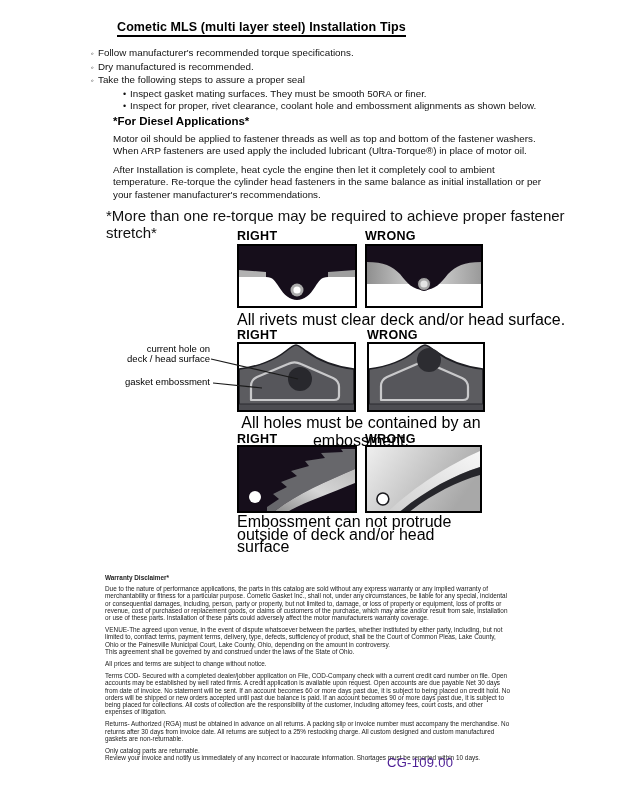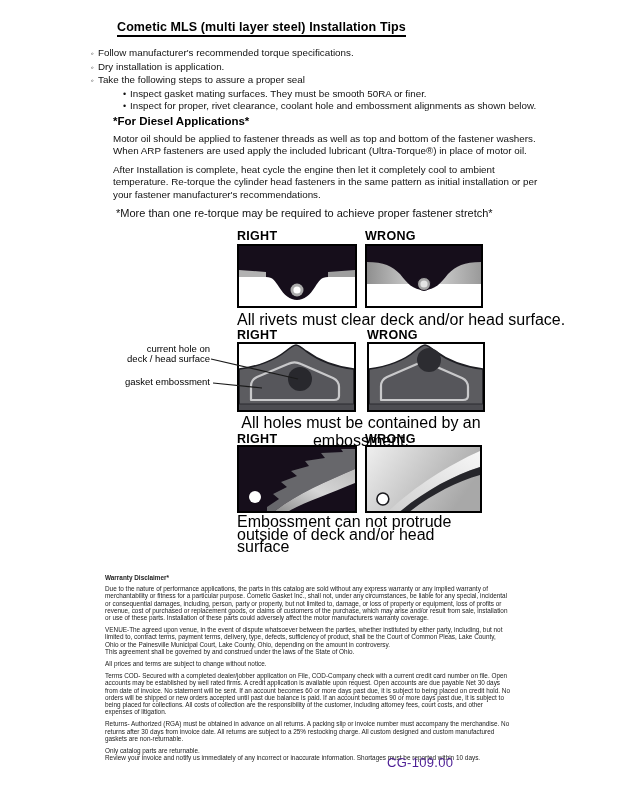--- a/index.html
+++ b/index.html
@@ -14,21 +14,21 @@
   }
   .bullets{left:91px;top:47px;font-size:9.8px;line-height:12.6px;color:#111;}
   .bullet-row{display:flex;align-items:baseline;}
   .bullet-row .marker{width:7px;font-size:7.5px;flex:0 0 auto;}
   .bullet-row.sub{margin-left:32px;}
   .bullet-row.sub .marker{font-size:9px;width:7px;}
   .diesel-heading{left:113px;top:115px;font-size:11.5px;font-weight:bold;color:#000;}
   .para{left:113px;width:430px;font-size:9.8px;line-height:12.4px;color:#111;}
   .p1{top:133px;}
   .p2{top:164px;}
-  .footnote{left:116px;top:207px;font-size:11px;color:#111;}
+  .footnote{left:106px;top:207px;font-size:15px;color:#111;}
   .dlabel{font-size:12.5px;color:#000;text-align:left;letter-spacing:.3px;font-weight:bold;}
   .panel{border:2px solid #000;background:#fff;box-sizing:border-box;}
   .panel svg{display:block;width:100%;height:100%;}
   .caption{font-size:16px;color:#000;}
   .callout{font-size:9.5px;color:#000;text-align:right;line-height:10px;}
   .fineprint{left:105px;top:574px;width:405px;font-size:6.4px;line-height:7.2px;color:#222;}
   .fineprint .fp-heading{font-weight:bold;margin:0 0 4px 0;}
   .fineprint p{margin:0 0 5px 0;}
   .fineprint p.tight{margin:0;}
   .docnum{left:387px;top:755px;font-size:13px;color:#4c1d95;letter-spacing:.3px;}
@@ -41,39 +41,39 @@
 
   <div class="abs title">Cometic MLS (multi layer steel) Installation Tips</div>
 
   <div class="abs bullets">
     <div class="bullet-row">
       <span class="marker">◦</span>
       <span>Follow manufacturer's recommended torque specifications.</span>
     </div>
     <div class="bullet-row">
       <span class="marker">◦</span>
-      <span>Dry installation is application.</span>
+      <span>Dry manufactured is recommended.</span>
     </div>
     <div class="bullet-row">
       <span class="marker">◦</span>
       <span>Take the following steps to assure a proper seal</span>
     </div>
     <div class="bullet-row sub">
       <span class="marker">•</span>
       <span>Inspect gasket mating surfaces.  They must be smooth 50RA or finer.</span>
     </div>
     <div class="bullet-row sub">
       <span class="marker">•</span>
       <span>Inspect for proper, rivet clearance, coolant hole and embossment alignments as shown below.</span>
     </div>
   </div>
 
   <div class="abs diesel-heading">*For Diesel Applications*</div>
   <div class="abs para p1">Motor oil should be applied to fastener threads as well as top and bottom of the fastener washers. When ARP fasteners are used apply the included lubricant (Ultra-Torque®) in place of motor oil.</div>
-  <div class="abs para p2">After Installation is complete, heat cycle the engine then let it completely cool to ambient temperature. Re-torque the cylinder head fasteners in the same pattern as initial installation or per your fastener manufacturer's recommendations.</div>
+  <div class="abs para p2">After Installation is complete, heat cycle the engine then let it completely cool to ambient temperature. Re-torque the cylinder head fasteners in the same balance as initial installation or per your fastener manufacturer's recommendations.</div>
   <div class="abs footnote">*More than one re-torque may be required to achieve proper fastener stretch*</div>
 
   <div class="abs dlabel" style="left:237px;top:229px;width:120px;">RIGHT</div>
   <div class="abs dlabel" style="left:365px;top:229px;width:118px;">WRONG</div>
 
   <div class="abs panel" style="left:237px;top:244px;width:120px;height:64px;">
     <svg viewBox="0 0 116 60" preserveAspectRatio="none">
       <rect width="116" height="60" fill="#160e1b"></rect>
       <polygon points="0,24 27,26 27,31 0,31" fill="#b2b2b2"></polygon>
       <polygon points="116,24 89,26 89,31 116,31" fill="#9e9e9e"></polygon>

